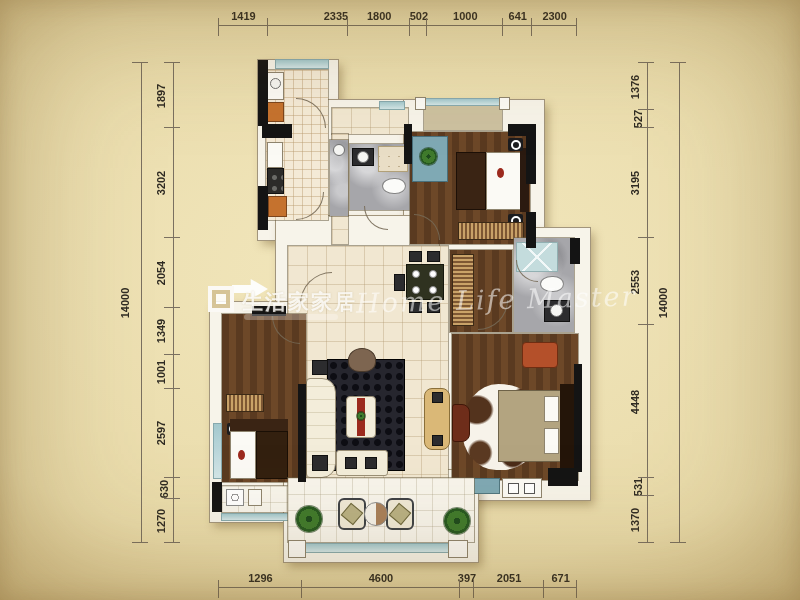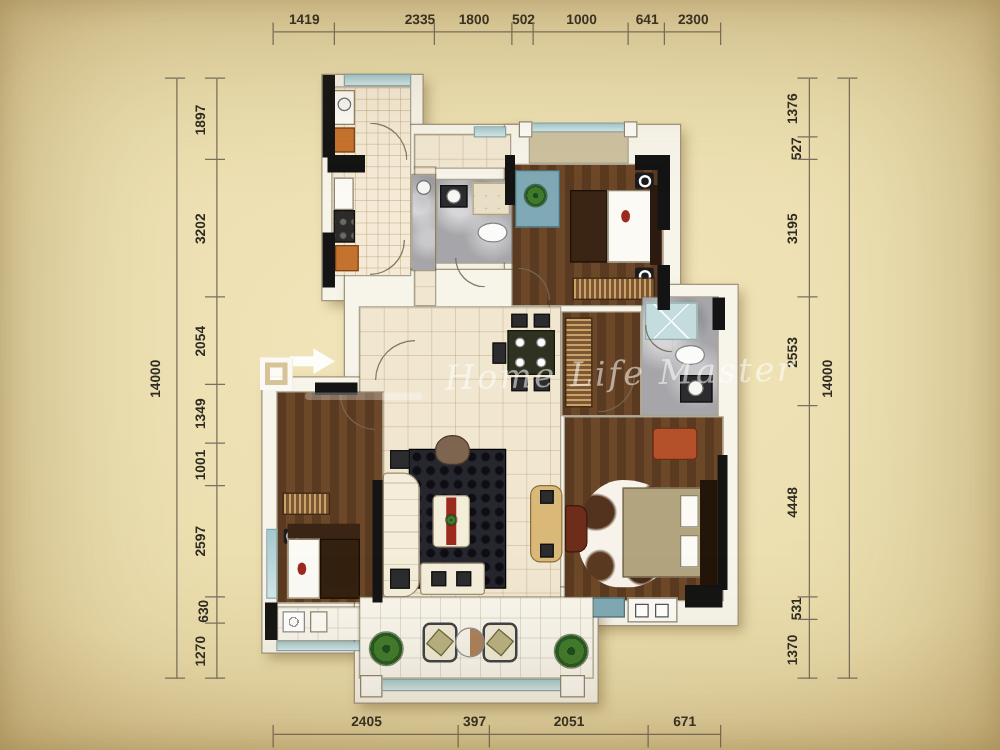--- a/index.html
+++ b/index.html
@@ -125,21 +125,24 @@
       </div>
       <div class="seg" style="flex-grow: 845;">
         <span>641</span>
       </div>
       <div class="seg" style="flex-grow: 1300;">
         <span>2300</span>
       </div>
     </div>
   <div class="hruler" id="ruler-bottom" style="left:219px;top:566px;width:358px;height:22px;">
       <div class="seg" style="flex-grow: 2405;">
-        <span>2405</span>
+        <span>1296</span>
+      </div>
+      <div class="seg" style="flex-grow: 4600;">
+        <span>4600</span>
       </div>
       <div class="seg" style="flex-grow: 397;">
         <span>397</span>
       </div>
       <div class="seg" style="flex-grow: 2051;">
         <span>2051</span>
       </div>
       <div class="seg" style="flex-grow: 948;">
         <span>671</span>
       </div>
@@ -347,16 +350,17 @@
   <div class="blk" style="left:526px;top:136px;width:10px;height:48px;"></div>
   <div class="blk" style="left:526px;top:212px;width:10px;height:36px;"></div>
   <div class="blk" style="left:298px;top:384px;width:8px;height:98px;"></div>
   <div class="blk" style="left:252px;top:306px;width:34px;height:10px;"></div>
   <div class="blk" style="left:212px;top:482px;width:10px;height:30px;"></div>
   <div class="blk" style="left:574px;top:364px;width:8px;height:108px;"></div>
   <div class="blk" style="left:570px;top:238px;width:10px;height:26px;"></div>
   <div class="blk" style="left:548px;top:468px;width:30px;height:18px;"></div>
 
   <div class="wm-logo" style="left:208px;top:286px;width:26px;height:26px;"></div>
+  <div class="wm-cn" style="left:242px;top:288px;">生活家家居</div>
   <div class="wm-sub" style="left:244px;top:314px;width:94px;height:6px;"></div>
   <div class="wm-script" style="left:356px;top:284px;">Home Life Master</div>
 
 </div>
 
 </body></html>

